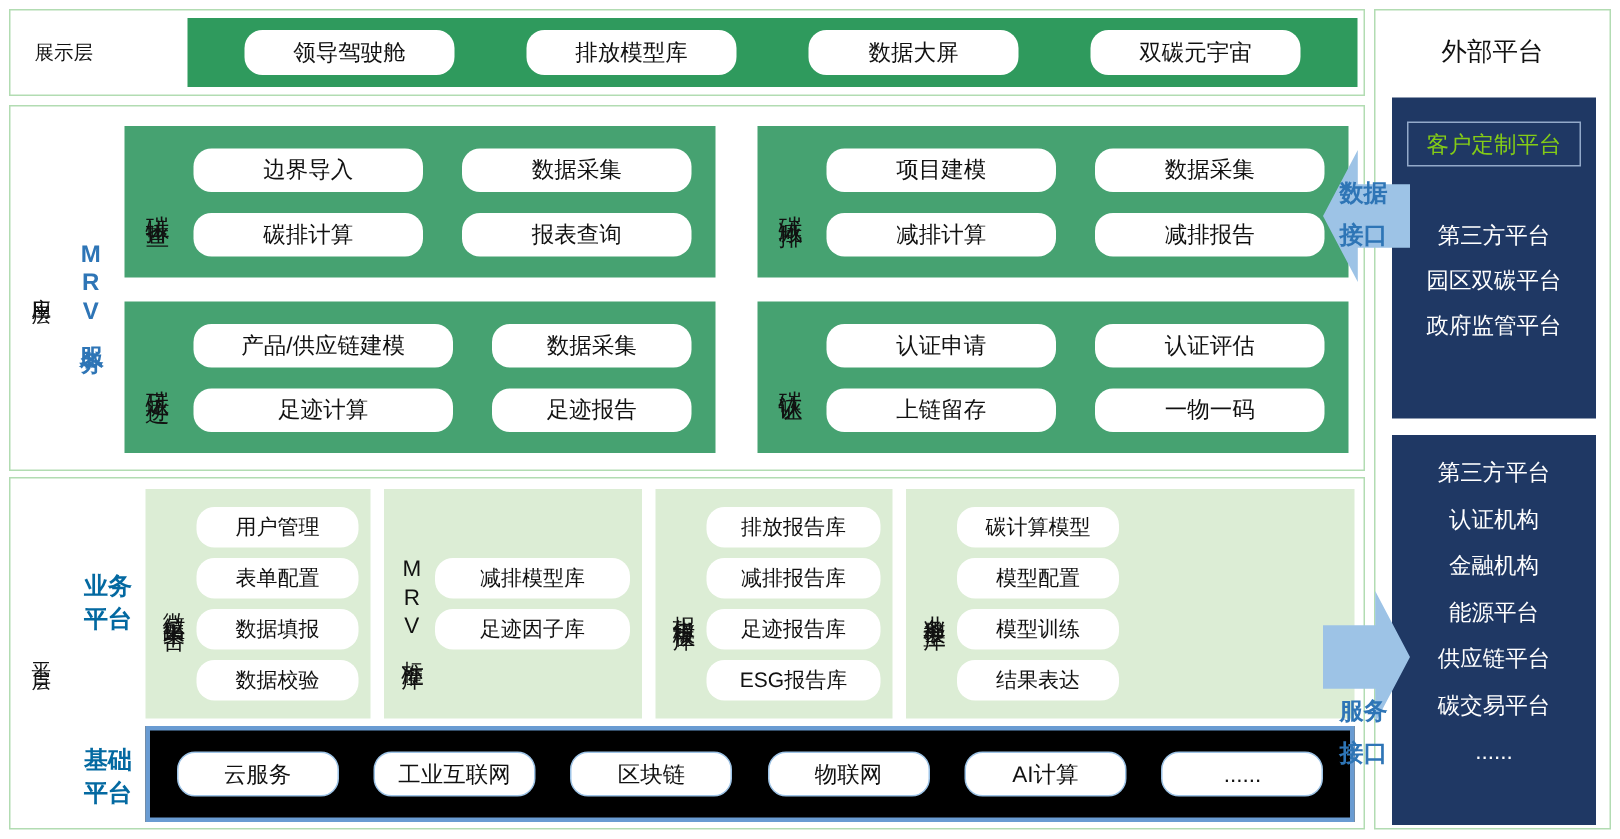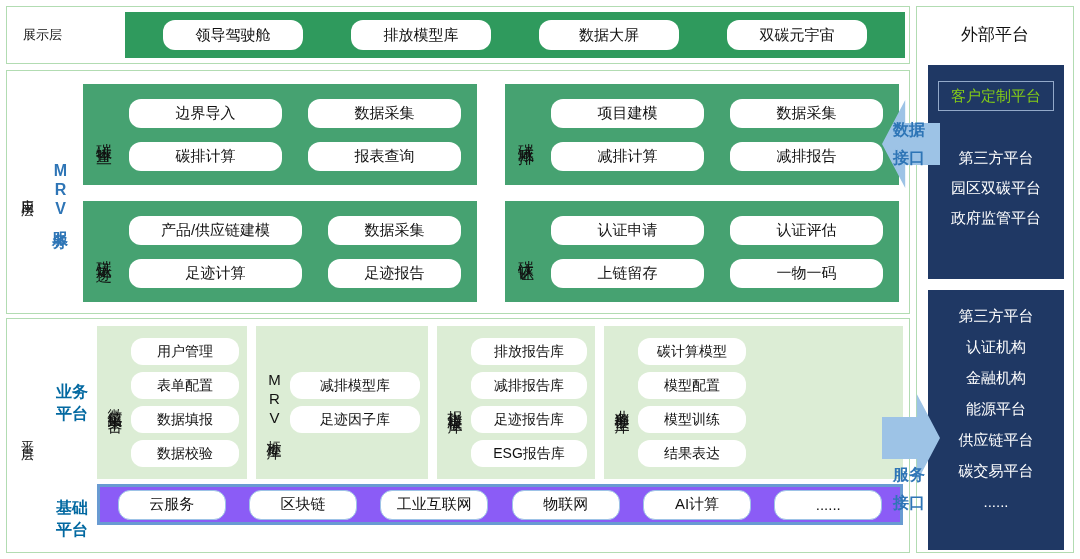--- a/index.html
+++ b/index.html
@@ -45,22 +45,22 @@
   .lgblock{background:#dcedd5;display:flex;align-items:center;padding:8px;box-sizing:border-box;gap:6px;}
   .lgblock .blabel{font-size:15px;color:#111;width:20px;text-align:center;letter-spacing:2px;}
   .lgcol{display:flex;flex-direction:column;gap:7px;flex:1;min-width:0;}
   .lgblock .wbox{height:27px;font-size:14px;}
   #pblock1{width:150px;}
   #pblock2{width:172px;}
   #pblock3{width:158px;}
   #pblock4{flex:1;}
   #pblock4 .lgcol.c1{flex:none;width:108px;}
   #pblock4 .lgcol.c2{flex:1;}
-  .base-band{position:absolute;left:90px;top:165px;width:806px;height:41px;border:3px solid #699bd2;
-             background:#8b5cf6;display:flex;align-items:center;justify-content:space-around;
+  .base-band{position:absolute;left:90px;top:165px;width:806px;height:64px;border:3px solid #699bd2;
+             background:#000000;display:flex;align-items:center;justify-content:space-around;
              padding:0 6px;box-sizing:border-box;}
   .base-band .wbox{width:108px;height:30px;border:1px solid #9dc3e6;}
 
   
   #ext-sect{left:916px;top:6px;width:158px;height:547px;}
   .ext-title{position:absolute;top:16px;left:0;right:0;text-align:center;font-size:17px;}
   .navy{position:absolute;left:11px;width:136px;background:#1f3864;color:#fff;
         display:flex;flex-direction:column;align-items:center;box-sizing:border-box;}
   #navy1{top:58px;height:214px;padding-top:16px;}
   #navy1 .boxed{width:114px;height:28px;border:1px solid #93a9c9;display:flex;align-items:center;
@@ -194,22 +194,22 @@
 
     </div>
 
     <div class="blue-2line base-label">
       <div>基础</div>
       <div>平台</div>
     </div>
 
     <div class="base-band">
       <div class="wbox">云服务</div>
+      <div class="wbox">工业互联网</div>
       <div class="wbox">区块链</div>
-      <div class="wbox">工业互联网</div>
       <div class="wbox">物联网</div>
       <div class="wbox">AI计算</div>
       <div class="wbox">......</div>
     </div>
   </div>
 
   <div class="sect" id="ext-sect">
     <div class="ext-title">外部平台</div>
 
     <div class="navy" id="navy1">

